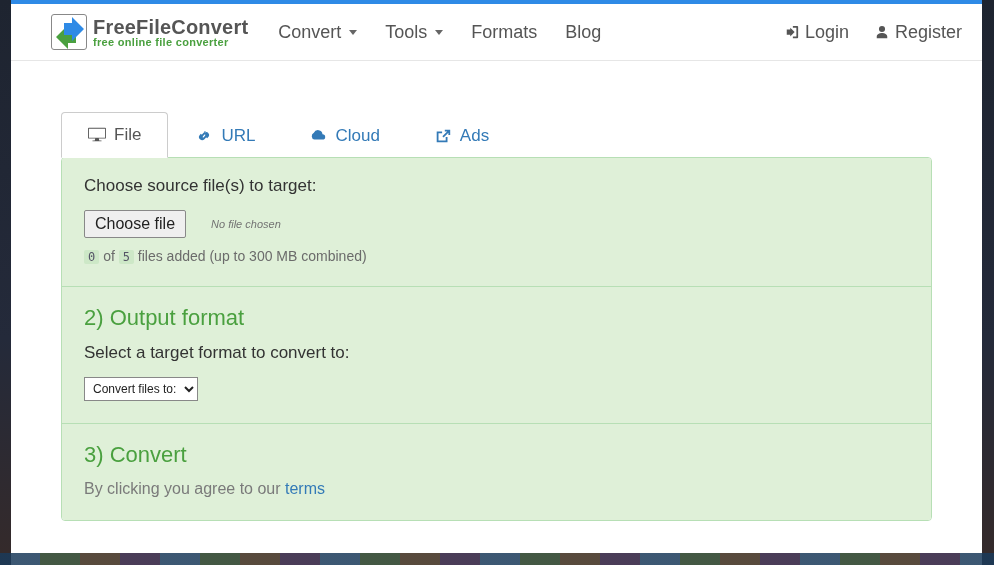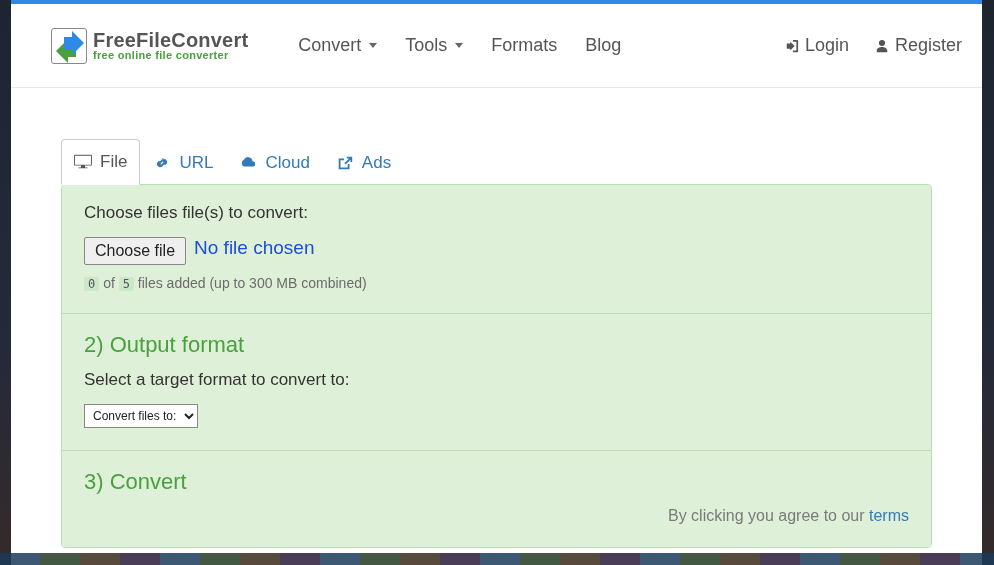--- a/index.html
+++ b/index.html
@@ -26,21 +26,21 @@
     background: #fff;
     min-height: 565px;
   }
   .topbar {
     height: 4px;
     background: #2e8ae6;
   }
   .navbar {
     display: flex;
     align-items: center;
-    height: 84px;
+    height: 57px;
     padding: 0 20px 0 40px;
     border-bottom: 1px solid #e6e6e6;
     background: #fff;
   }
   .logo {
     display: flex;
     align-items: center;
     gap: 6px;
   }
   .logo-mark {
@@ -62,21 +62,21 @@
   }
   .logo-text .line2 {
     font-size: 11px;
     font-weight: 700;
     color: #4aa03f;
     letter-spacing: 0.3px;
   }
   .nav-left {
     display: flex;
     gap: 28px;
-    margin-left: 50px;
+    margin-left: 30px;
   }
   .nav-right {
     display: flex;
     gap: 26px;
     margin-left: auto;
   }
   .nav-item {
     color: #555;
     font-size: 18px;
     cursor: pointer;
@@ -96,21 +96,21 @@
 
   .container {
     padding: 50px 50px 0 50px;
   }
   .tabs {
     display: flex;
     align-items: flex-end;
     gap: 0;
   }
   .tab {
-    padding: 12px 12px;
+    padding: 12px 26px;
     font-size: 17px;
     color: #337ab7;
     cursor: pointer;
     display: inline-flex;
     align-items: center;
     gap: 8px;
     border: 1px solid transparent;
     border-bottom: none;
     position: relative;
     top: 1px;
@@ -143,36 +143,38 @@
     font-weight: 400;
     margin-bottom: 12px;
   }
   .section p.lead {
     font-size: 17px;
     color: #333;
     margin-bottom: 14px;
   }
   .file-row {
     display: flex;
-    gap: 8px;
+    align-items: center;
+    gap: 25px;
     margin-bottom: 10px;
   }
   .choose-file-btn {
     font: inherit;
     font-size: 16px;
     background: #efefef;
     border: 1px solid #888;
     border-radius: 2px;
     padding: 4px 10px;
     cursor: pointer;
     color: #222;
   }
   .file-status {
-    font-size: 19px;
-    color: #1d4ed8;
+    font-size: 11px;
+    color: #737373;
+    font-style: italic;
   }
   .hint {
     font-size: 14px;
     color: #6b6b6b;
   }
   .hint code {
     background: #cde8c7;
     padding: 0 4px;
     border-radius: 2px;
     font-family: Menlo, Consolas, monospace;
@@ -183,21 +185,20 @@
     font: inherit;
     font-size: 12px;
     padding: 3px 4px;
     border: 1px solid #888;
     background: #fff;
     color: #222;
   }
   .terms-line {
     font-size: 16px;
     color: #7a7a7a;
-    text-align: right;
   }
   .terms-link { color: #337ab7; cursor: pointer; }
 
   .bottom-strip {
     position: absolute;
     left: 0; right: 0; bottom: 0;
     height: 12px;
     background: repeating-linear-gradient(90deg, #1a3a5a 0 40px, #223a22 40px 80px, #3a2a1a 80px 120px, #2a1a3a 120px 160px);
     opacity: 0.85;
   }
@@ -282,21 +283,21 @@
         <svg class="tab-icon" viewBox="0 0 20 16">
             <path d="M3 3h6v2H5v8h8V9h2v6H3V3zm9-2h6v6h-2V4.4L10.7 9.7 9.3 8.3 14.6 3H12V1z"></path>
           </svg>
         <span>Ads</span>
       </div>
     </div>
 
     <div class="panel">
 
       <div class="section">
-        <p class="lead">Choose files file(s) to convert:</p>
+        <p class="lead">Choose source file(s) to target:</p>
         <div class="file-row">
           <button class="choose-file-btn">Choose file</button>
           <span class="file-status">No file chosen</span>
         </div>
         <div class="hint">
           <code>0</code>
           <span>of</span>
           <code>5</code>
           <span>files added (up to 300 MB combined)</span>
         </div>

